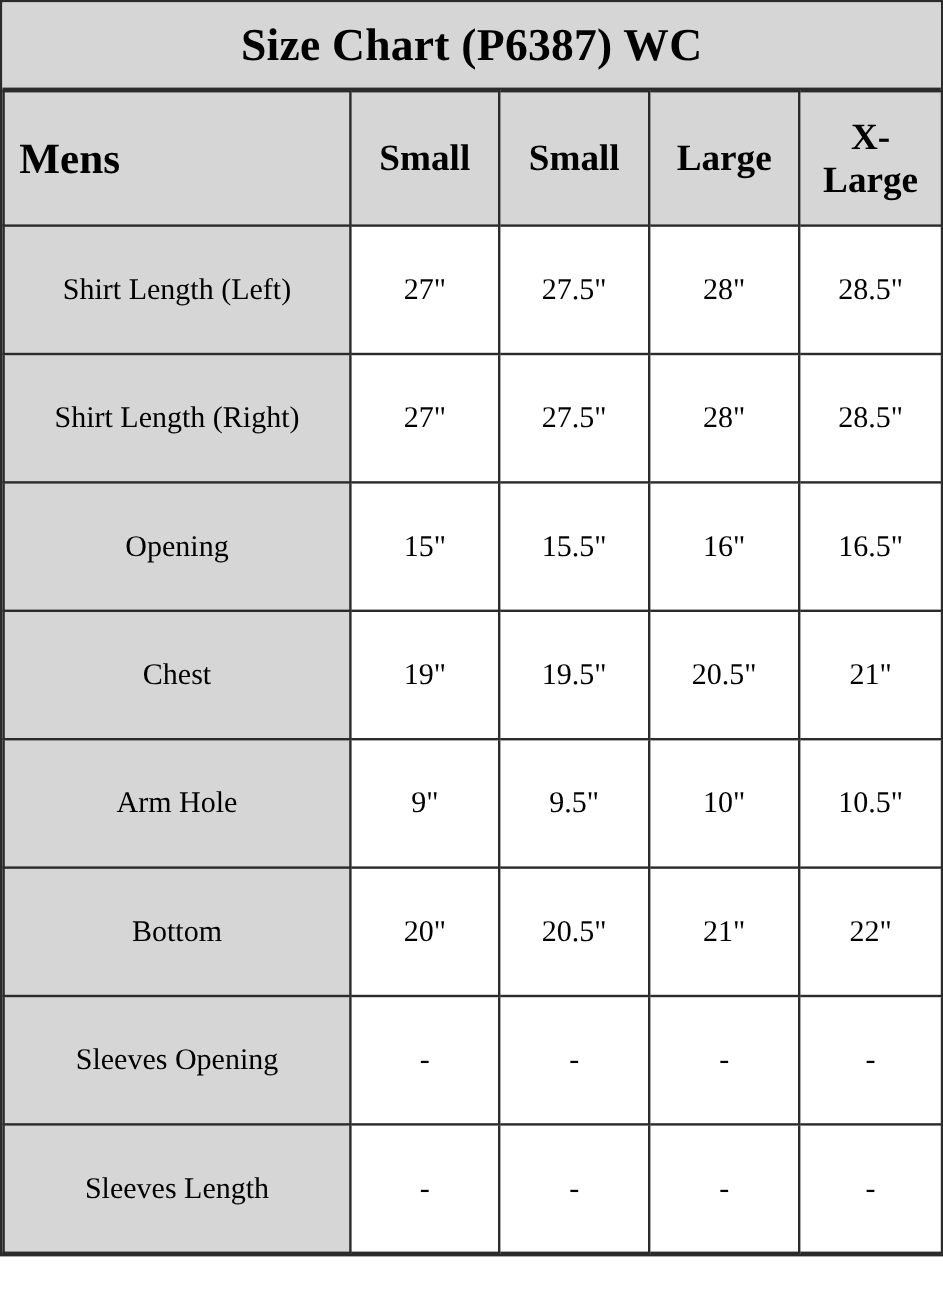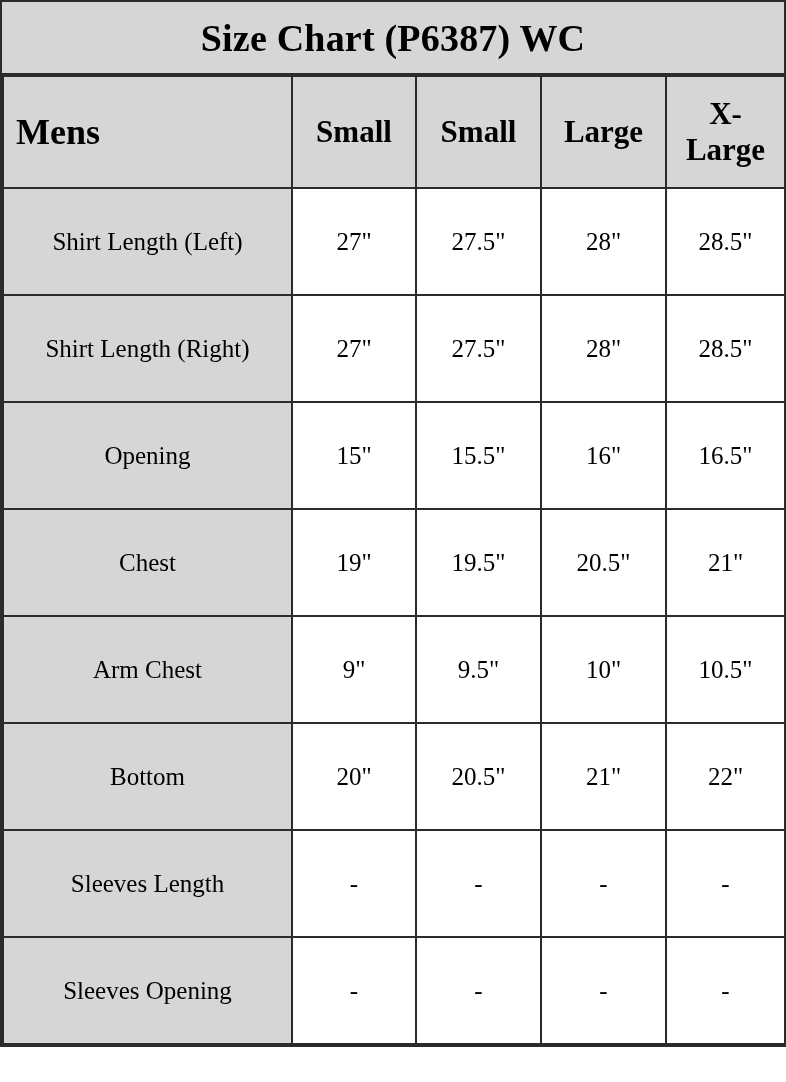--- a/index.html
+++ b/index.html
@@ -124,42 +124,42 @@
         <td class="val">16.5"</td>
       </tr>
       <tr>
         <td class="row-label">Chest</td>
         <td class="val">19"</td>
         <td class="val">19.5"</td>
         <td class="val">20.5"</td>
         <td class="val">21"</td>
       </tr>
       <tr>
-        <td class="row-label">Arm Chest</td>
+        <td class="row-label">Arm Hole</td>
         <td class="val">9"</td>
         <td class="val">9.5"</td>
         <td class="val">10"</td>
         <td class="val">10.5"</td>
       </tr>
       <tr>
         <td class="row-label">Bottom</td>
         <td class="val">20"</td>
         <td class="val">20.5"</td>
         <td class="val">21"</td>
         <td class="val">22"</td>
       </tr>
       <tr>
-        <td class="row-label">Sleeves Length</td>
+        <td class="row-label">Sleeves Opening</td>
         <td class="val">-</td>
         <td class="val">-</td>
         <td class="val">-</td>
         <td class="val">-</td>
       </tr>
       <tr>
-        <td class="row-label">Sleeves Opening</td>
+        <td class="row-label">Sleeves Length</td>
         <td class="val">-</td>
         <td class="val">-</td>
         <td class="val">-</td>
         <td class="val">-</td>
       </tr>
     </tbody>
   </table>
 </div>
 
 </body></html>

